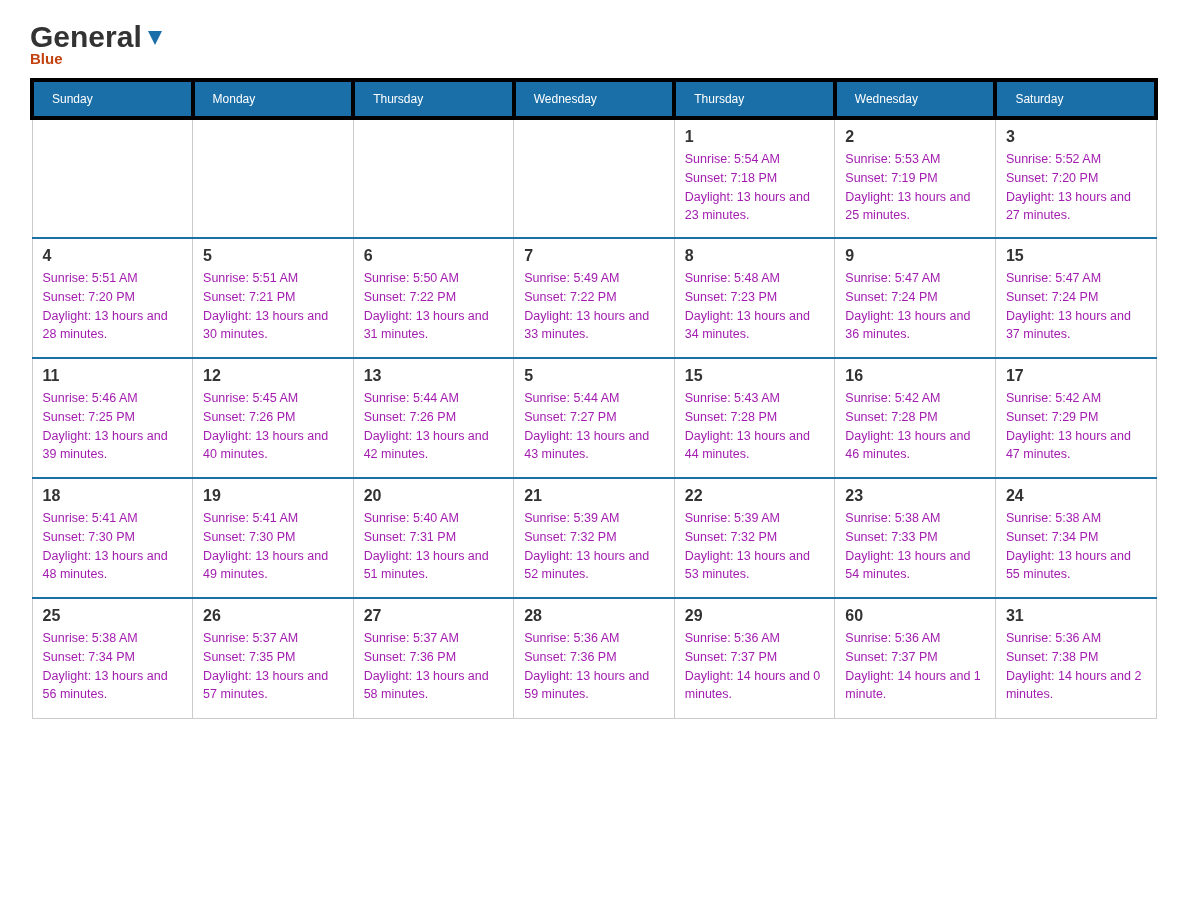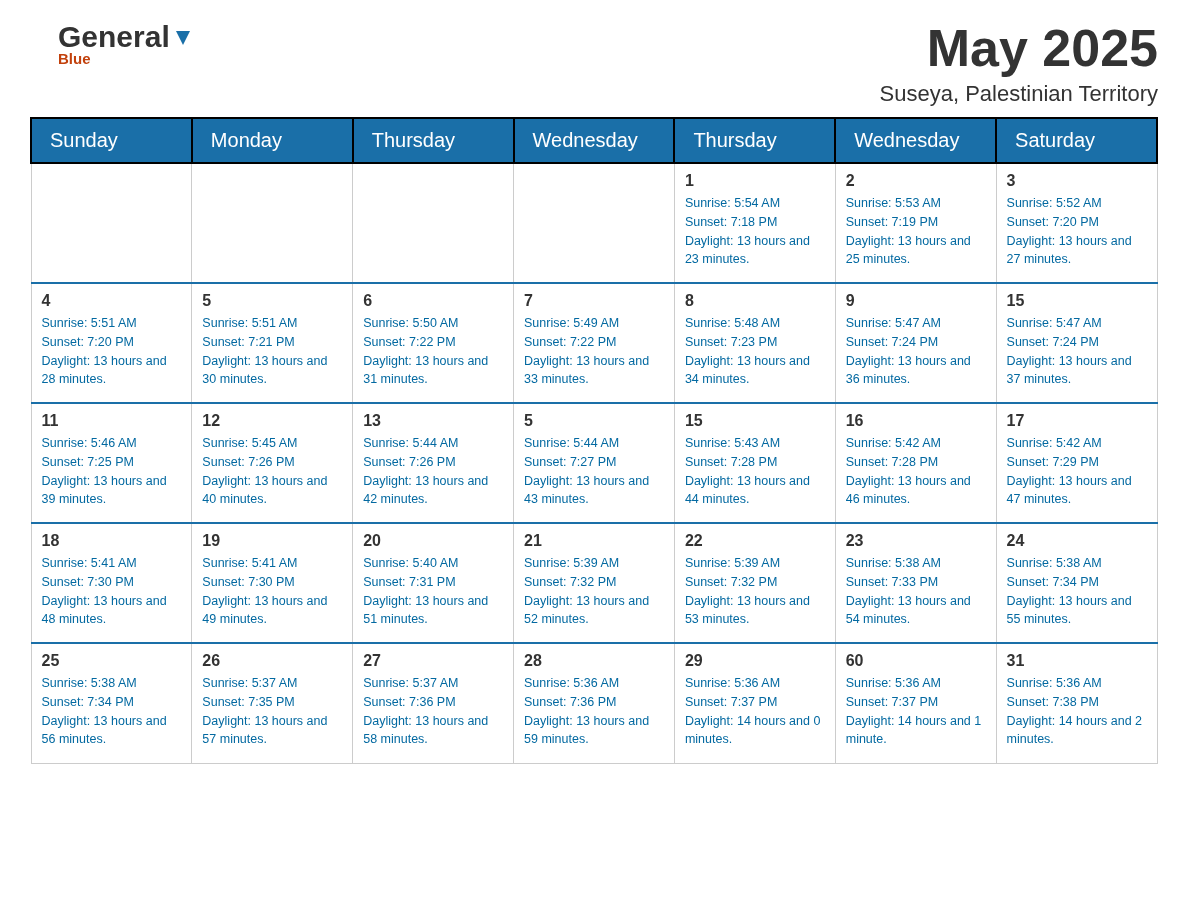--- a/index.html
+++ b/index.html
@@ -8,21 +8,20 @@
       background: #fff;
       width: 1188px;
       min-height: 918px;
       padding: 20px 30px;
     }
     .header {
       display: flex;
       justify-content: space-between;
       align-items: flex-start;
       margin-bottom: 10px;
-      margin-left: 28px;
     }
     .logo {
       display: flex;
       flex-direction: column;
       align-items: flex-start;
     }
     .logo-blue {
       font-size: 15px;
       font-weight: bold;
       color: #c2410c;
@@ -45,41 +44,41 @@
     .calendar {
       width: 100%;
       border-collapse: collapse;
       margin-top: 10px;
     }
     .calendar th {
       background-color: #1a6fa8;
       color: #fff;
       text-align: left;
       padding: 10px 18px;
-      font-size: 20px;
+      font-size: 12px;
       font-weight: normal;
-      border: 2px solid #000000;
+      border: 4px solid #000000;
     }
     .calendar td {
       border: 1px solid #ccc;
       vertical-align: top;
       padding: 8px 10px;
       width: 14.28%;
       height: 120px;
     }
     .day-num {
       font-size: 16px;
       font-weight: bold;
       color: #333;
       display: block;
       margin-bottom: 4px;
     }
     .day-info {
       font-size: 12.5px;
-      color: #0369a1;
+      color: #a21caf;
       line-height: 1.5;
     }
     .empty-cell {
       background: #fff;
     }
     tr.week-row td {
       border-top: 2px solid #1a6fa8;
     }
     .logo-general {
       font-size: 30px;
@@ -99,24 +98,20 @@
   <div class="logo">
     <div class="logo-row">
       <span class="logo-general">General</span>
       <svg width="22" height="22" viewBox="0 0 22 22" style="margin-left:2px;margin-top:2px;">
         <polygon points="4,4 18,4 11,18" fill="#1a6fa8"></polygon>
       </svg>
     </div>
     <div style="margin-top:-4px;">
       <span class="logo-blue">Blue</span>
     </div>
-  </div>
-  <div class="title-block">
-    <div class="month-title">May 2025</div>
-    <div class="location-title">Suseya, Palestinian Territory</div>
   </div>
 </div>
 
 <table class="calendar">
   <thead>
     <tr>
       <th>Sunday</th>
       <th>Monday</th>
       <th>Thursday</th>
       <th>Wednesday</th>

